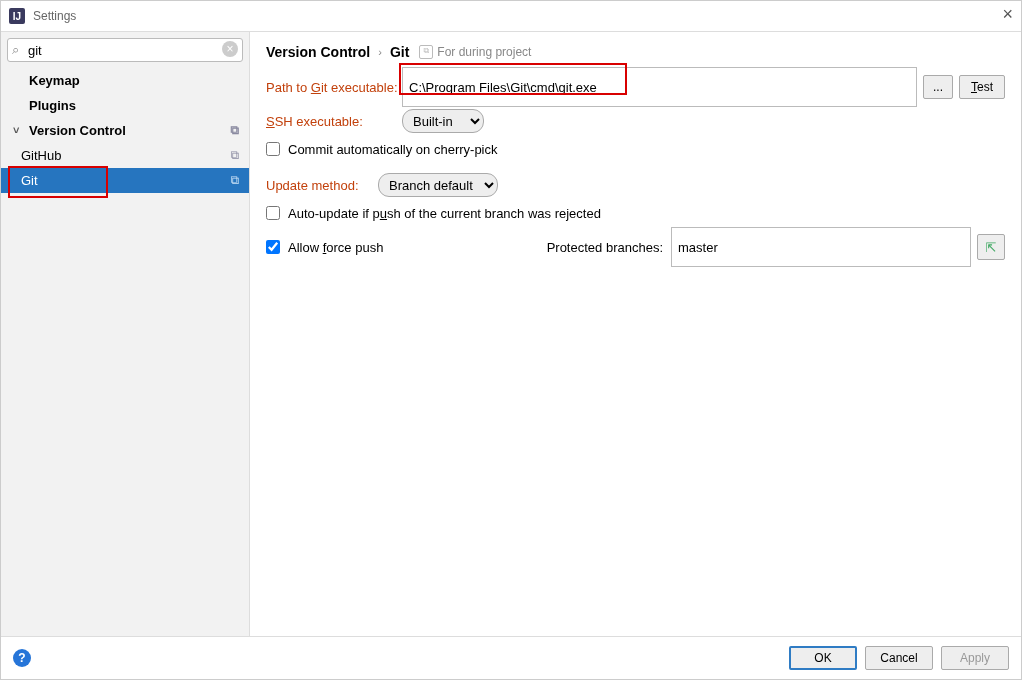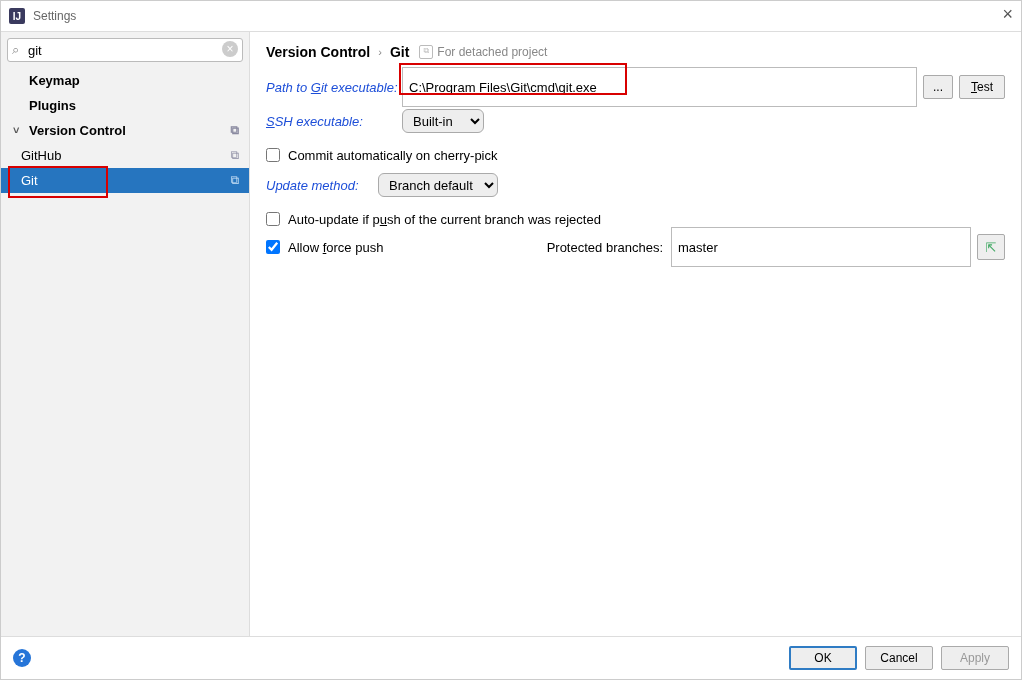--- a/index.html
+++ b/index.html
@@ -29,28 +29,28 @@
   .highlight-box{position:absolute;border:2px solid #d80000;pointer-events:none;}
   
   .content{flex:1;display:flex;flex-direction:column;position:relative;}
   .content-inner{padding:12px 16px 8px 16px;flex:1;overflow:auto;}
   .breadcrumb{display:flex;align-items:center;gap:6px;font-size:14px;margin-bottom:14px;}
   .breadcrumb .crumb{font-weight:bold;}
   .breadcrumb .sep{color:#888;font-size:11px;margin:0 2px;}
   .breadcrumb .for-proj{color:#888;font-size:12px;font-weight:normal;margin-left:4px;display:flex;align-items:center;gap:4px;}
   .breadcrumb .for-proj .ficon{display:inline-block;width:12px;height:12px;border:1px solid #bbb;border-radius:2px;font-size:8px;line-height:10px;text-align:center;color:#bbb;}
   .form-row{display:flex;align-items:center;height:26px;margin-bottom:8px;}
-  .form-row .lbl{width:136px;color:#1d4ed8;font-style:italic;}
+  .form-row .lbl{width:136px;color:#c2410c;}
   .text-input{height:40px;border:1px solid #bbb;padding:0 6px;font-size:13px;background:#fff;box-sizing:border-box;}
   .path-input{flex:1;}
   .path-wrap{position:relative;flex:1;display:flex;}
   .path-highlight{position:absolute;border:2px solid #d80000;pointer-events:none;}
   .small-btn{margin-left:6px;height:24px;border:1px solid #aaa;background:#eee;padding:0 9px;font-size:12px;border-radius:2px;}
-  .combo{height:24px;border:1px solid #aaa;background:#eee;padding:0 6px;font-size:13px;min-width:82px;border-radius:6px;}
-  .check-row{display:flex;align-items:center;height:26px;margin-bottom:2px;}
+  .combo{height:24px;border:1px solid #aaa;background:#eee;padding:0 6px;font-size:13px;min-width:82px;border-radius:11px;}
+  .check-row{display:flex;height:26px;margin-bottom:2px;}
   .check-row input[type=checkbox]{margin:0 8px 0 0;width:14px;height:14px;}
   .check-row .lbltxt{}
   .two-col{display:flex;align-items:center;height:26px;margin-top:2px;}
   .two-col .left{display:flex;align-items:center;}
   .two-col .spacer{flex:1;}
   .two-col .lbl2{margin-right:8px;}
   .prot-input{width:300px;}
   .icon-btn{margin-left:6px;width:26px;height:24px;border:1px solid #aaa;background:#eee;border-radius:2px;display:flex;align-items:center;justify-content:center;font-size:13px;color:#4a6;}
   
   .footer{height:42px;display:flex;align-items:center;padding:0 12px;border-top:1px solid #ddd;}
@@ -109,21 +109,21 @@
 
     <div class="content">
       <div class="content-inner">
 
         <div class="breadcrumb">
           <span class="crumb">Version Control</span>
           <span class="sep">›</span>
           <span class="crumb">Git</span>
           <span class="for-proj">
             <span class="ficon">⧉</span>
-            <span>For detached project</span>
+            <span>For during project</span>
           </span>
         </div>
 
         <div class="form-row">
           <span class="lbl"><span>Path to <span class="u">G</span>it executable:</span></span>
           <div class="path-wrap">
             <input class="text-input path-input" value="C:\Program Files\Git\cmd\git.exe" style="">
             <div class="path-highlight" style="left:-3px;top:-4px;width:224px;height:28px;"></div>
           </div>
           <button class="small-btn">...</button>

